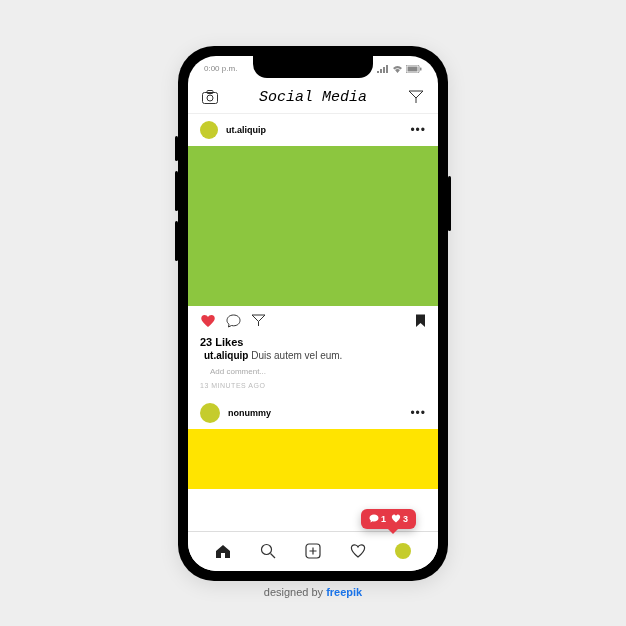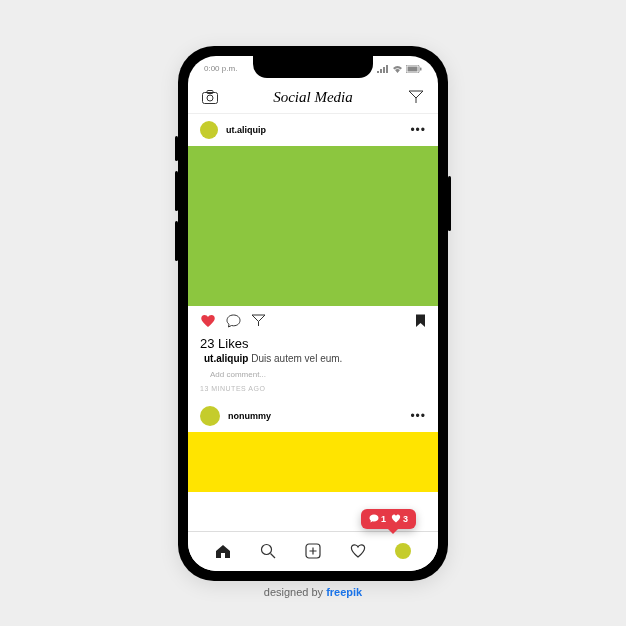--- a/index.html
+++ b/index.html
@@ -66,21 +66,21 @@
   .status-right { display: flex; align-items: center; gap: 3px; }
   .app-header {
     height: 32px;
     display: flex;
     align-items: center;
     justify-content: space-between;
     padding: 0 14px;
     border-bottom: 1px solid #eee;
   }
   .app-title {
-    font-family: Liberation Serif, serif;
+    font-family: Liberation Mono, monospace;
     font-size: 15px;
     font-style: italic;
   }
   .post-header {
     height: 32px;
     display: flex;
     align-items: center;
     justify-content: space-between;
     padding: 0 12px;
   }
@@ -101,21 +101,21 @@
   }
   .post-image.yellow { background: #ffe400; height: 60px; }
   .action-row {
     height: 30px;
     display: flex;
     align-items: center;
     justify-content: space-between;
     padding: 0 12px;
   }
   .action-left { display: flex; align-items: center; gap: 10px; }
-  .likes { font-size: 13px; font-weight: 400; padding: 0 12px; }
+  .likes { font-size: 11px; font-weight: 700; padding: 0 12px; }
   .caption { font-size: 10px; padding: 2px 16px; color: #444; }
   .caption b { font-weight: 700; color: #000; }
   .comment-input { font-size: 8px; padding: 4px 22px; color: #aaa; }
   .timestamp { font-size: 7px; padding: 2px 12px 8px; color: #bbb; letter-spacing: 0.5px; }
   .bottom-nav {
     margin-top: auto;
     height: 40px;
     border-top: 1px solid #ddd;
     display: flex;
     align-items: center;

